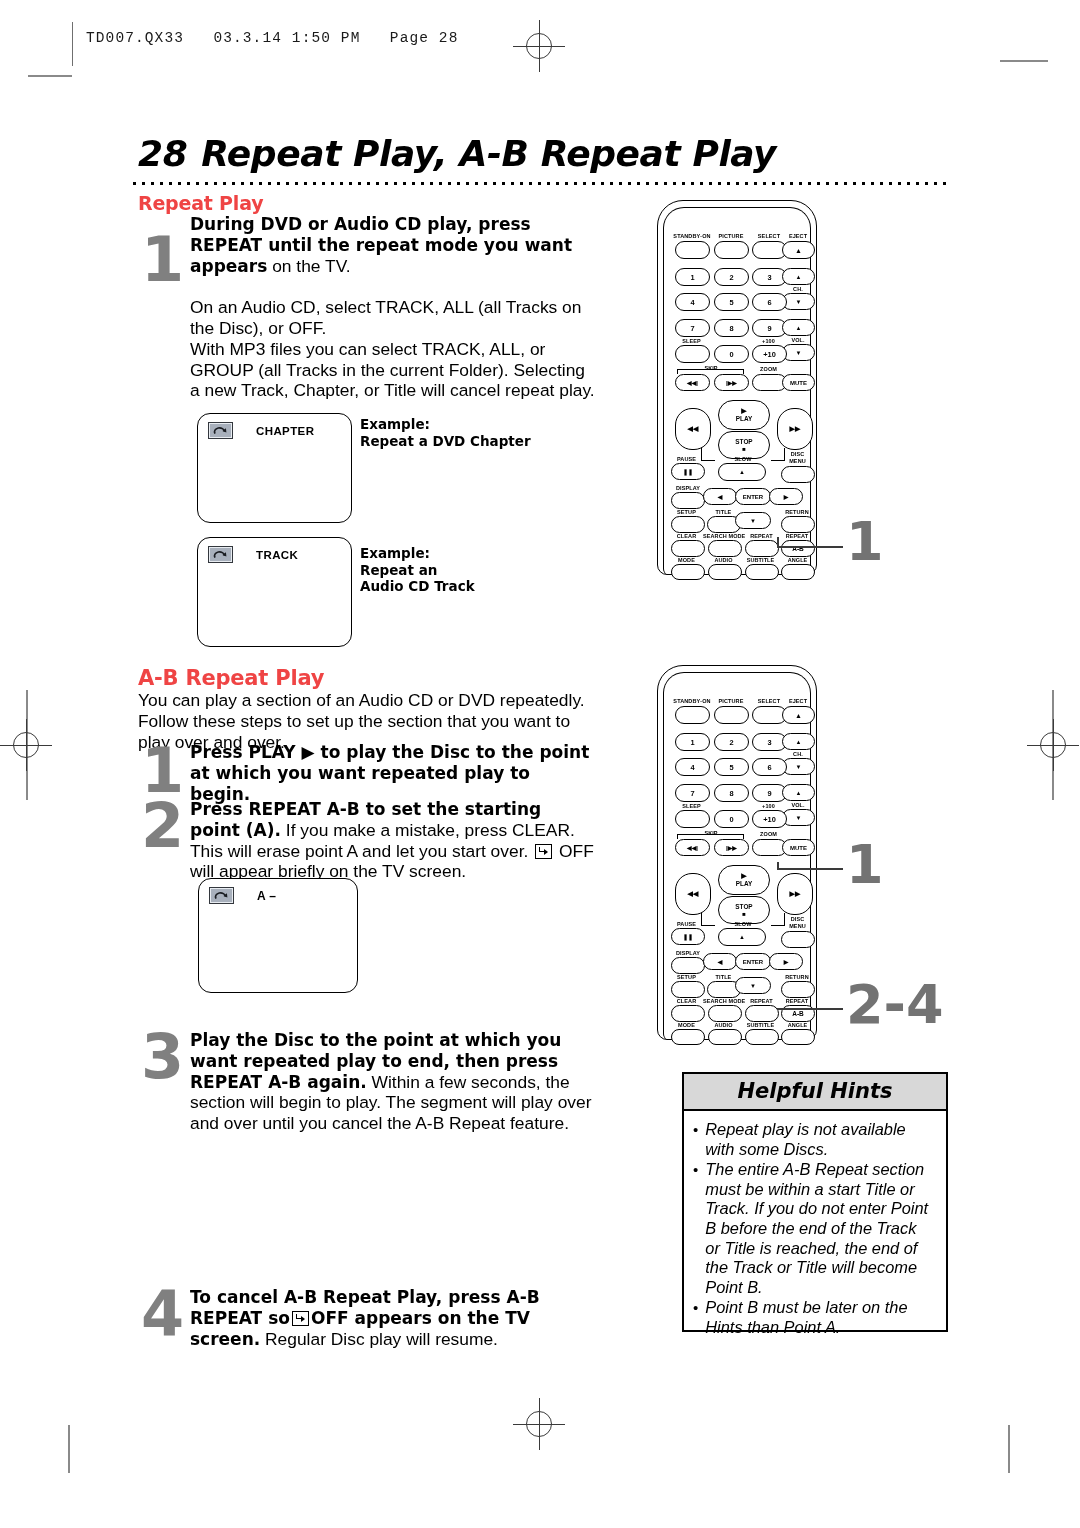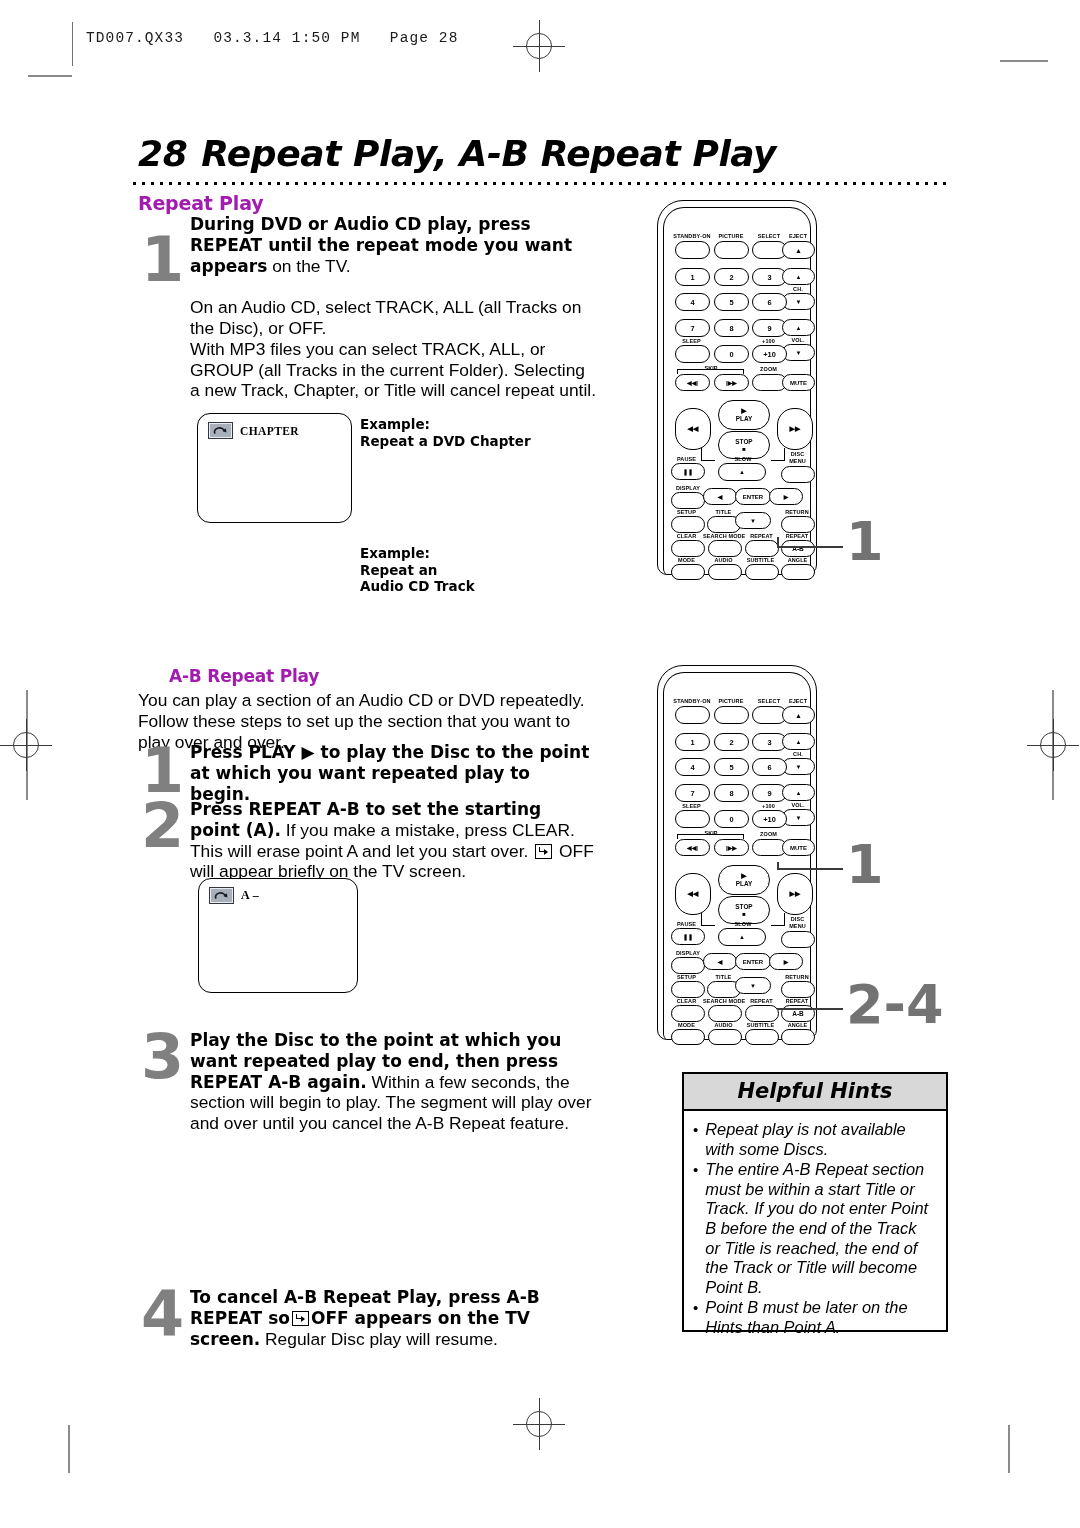--- a/index.html
+++ b/index.html
@@ -37,21 +37,21 @@
   }
   .title .num{margin-right:14px;}
   .dotrule{
     position:absolute;left:130px;top:180px;width:820px;height:7px;
     background-image:radial-gradient(#000 1.7px, transparent 1.9px);
     background-size:9px 7px;background-repeat:repeat-x;
   }
 
   
   .sec-head{
-    position:absolute;font-weight:bold;font-size:19px;color:#a21caf;
+    position:absolute;font-weight:bold;font-size:19px;color:#ef4444;
     font-family:"DejaVu Sans", sans-serif;letter-spacing:-0.2px;
   }
 
   
   .body-txt{
     position:absolute;font-size:17.4px;line-height:20.8px;color:#000;
     font-family:"Liberation Sans", sans-serif;
   }
   .body-txt b{font-weight:bold;font-family:"DejaVu Sans", sans-serif;font-size:17px;}
 
@@ -66,21 +66,21 @@
   .tvbox{
     position:absolute;border:1.6px solid #000;border-radius:13px;background:#fff;
   }
   .osd{position:absolute;left:10px;top:8px;display:flex;align-items:center;gap:7px;}
   .osd-ico{
     width:23px;height:15px;background:#a8b0bc;border:1px solid #33373d;
     display:flex;align-items:center;justify-content:center;
     box-shadow:inset 0 0 0 1px #e8ecf1;
   }
   .osd-ico svg{display:block;}
-  .osd-lbl{font-size:11.5px;font-weight:bold;font-family:Liberation Serif, serif;letter-spacing:0.4px;}
+  .osd-lbl{font-size:11.5px;font-weight:bold;font-family:Liberation Sans, sans-serif;letter-spacing:0.4px;margin-left:16px;}
   .osd-lbl.sm{font-size:12px;}
 
   .ex-lbl{
     position:absolute;font-weight:bold;font-size:13.5px;line-height:16.5px;
     font-family:"DejaVu Sans", sans-serif;color:#000;
   }
 
   
   .glyph{
     display:inline-block;width:15px;height:13px;border:1.4px solid #000;
@@ -182,46 +182,57 @@
   <div class="dotrule"></div>
 
   <div class="sec-head" style="left:138px;top:192px;">Repeat Play</div>
 
   <div class="stepnum" style="left:141px;top:234px;">1</div>
 
   <div class="body-txt" style="left:190px;top:214px;width:406px;">
     <b>During DVD or Audio CD play, press REPEAT until the repeat mode you want appears</b><span> on the TV.</span><br>
     <br>
     <span>On an Audio CD, select TRACK,  ALL (all Tracks on the Disc), or OFF.</span><br>
-    <span>With MP3 files you can select TRACK, ALL, or GROUP (all Tracks in the current Folder). Selecting a new Track, Chapter, or Title will cancel repeat until.</span>
+    <span>With MP3 files you can select TRACK, ALL, or GROUP (all Tracks in the current Folder). Selecting a new Track, Chapter, or Title will cancel repeat play.</span>
   </div>
 
   <div class="tvbox" style="left:197px;top:413px;width:153px;height:108px;">
     <div class="osd">
       <span class="osd-ico">
         <svg width="15" height="10" viewBox="0 0 15 10">
             <path d="M2 7.6 A5 4 0 1 1 11.5 5.6" fill="none" stroke="#1a1d22" stroke-width="1.7"></path>
             <path d="M12.9 2.2 L13.4 6.6 L9.4 5.1 Z" fill="#1a1d22"></path>
           </svg>
       </span>
       <span class="osd-lbl">CHAPTER</span>
     </div>
   </div>
   <div class="ex-lbl" style="left:360px;top:416px;width:200px;">
     <span>Example:</span><br>
     <span>Repeat a DVD Chapter</span>
   </div>
 
+  <div class="tvbox" style="left:197px;top:537px;width:153px;height:108px;">
+    <div class="osd">
+      <span class="osd-ico">
+        <svg width="15" height="10" viewBox="0 0 15 10">
+            <path d="M2 7.6 A5 4 0 1 1 11.5 5.6" fill="none" stroke="#1a1d22" stroke-width="1.7"></path>
+            <path d="M12.9 2.2 L13.4 6.6 L9.4 5.1 Z" fill="#1a1d22"></path>
+          </svg>
+      </span>
+      <span class="osd-lbl">TRACK</span>
+    </div>
+  </div>
   <div class="ex-lbl" style="left:360px;top:545px;width:200px;">
     <span>Example:</span><br>
     <span>Repeat an</span><br>
     <span>Audio CD Track</span>
   </div>
 
-  <div class="sec-head" style="left:138px;top:666px;font-size:17px;margin-left:31px;">A-B Repeat Play</div>
+  <div class="sec-head" style="left:138px;top:666px;font-size:21px;">A-B Repeat Play</div>
 
   <div class="body-txt" style="left:138px;top:690px;width:465px;">You can play a section of an Audio CD or DVD repeatedly. Follow these steps to set up the section that you want to play over and over.</div>
 
   <div class="stepnum" style="left:141px;top:745px;">1</div>
   <div class="body-txt" style="left:190px;top:742px;width:406px;">
     <b>Press PLAY</b><b> ▶ </b><b>to play the Disc to the point at which you want repeated play to begin.</b>
   </div>
 
   <div class="stepnum" style="left:141px;top:800px;">2</div>
   <div class="body-txt" style="left:190px;top:799px;width:406px;">

